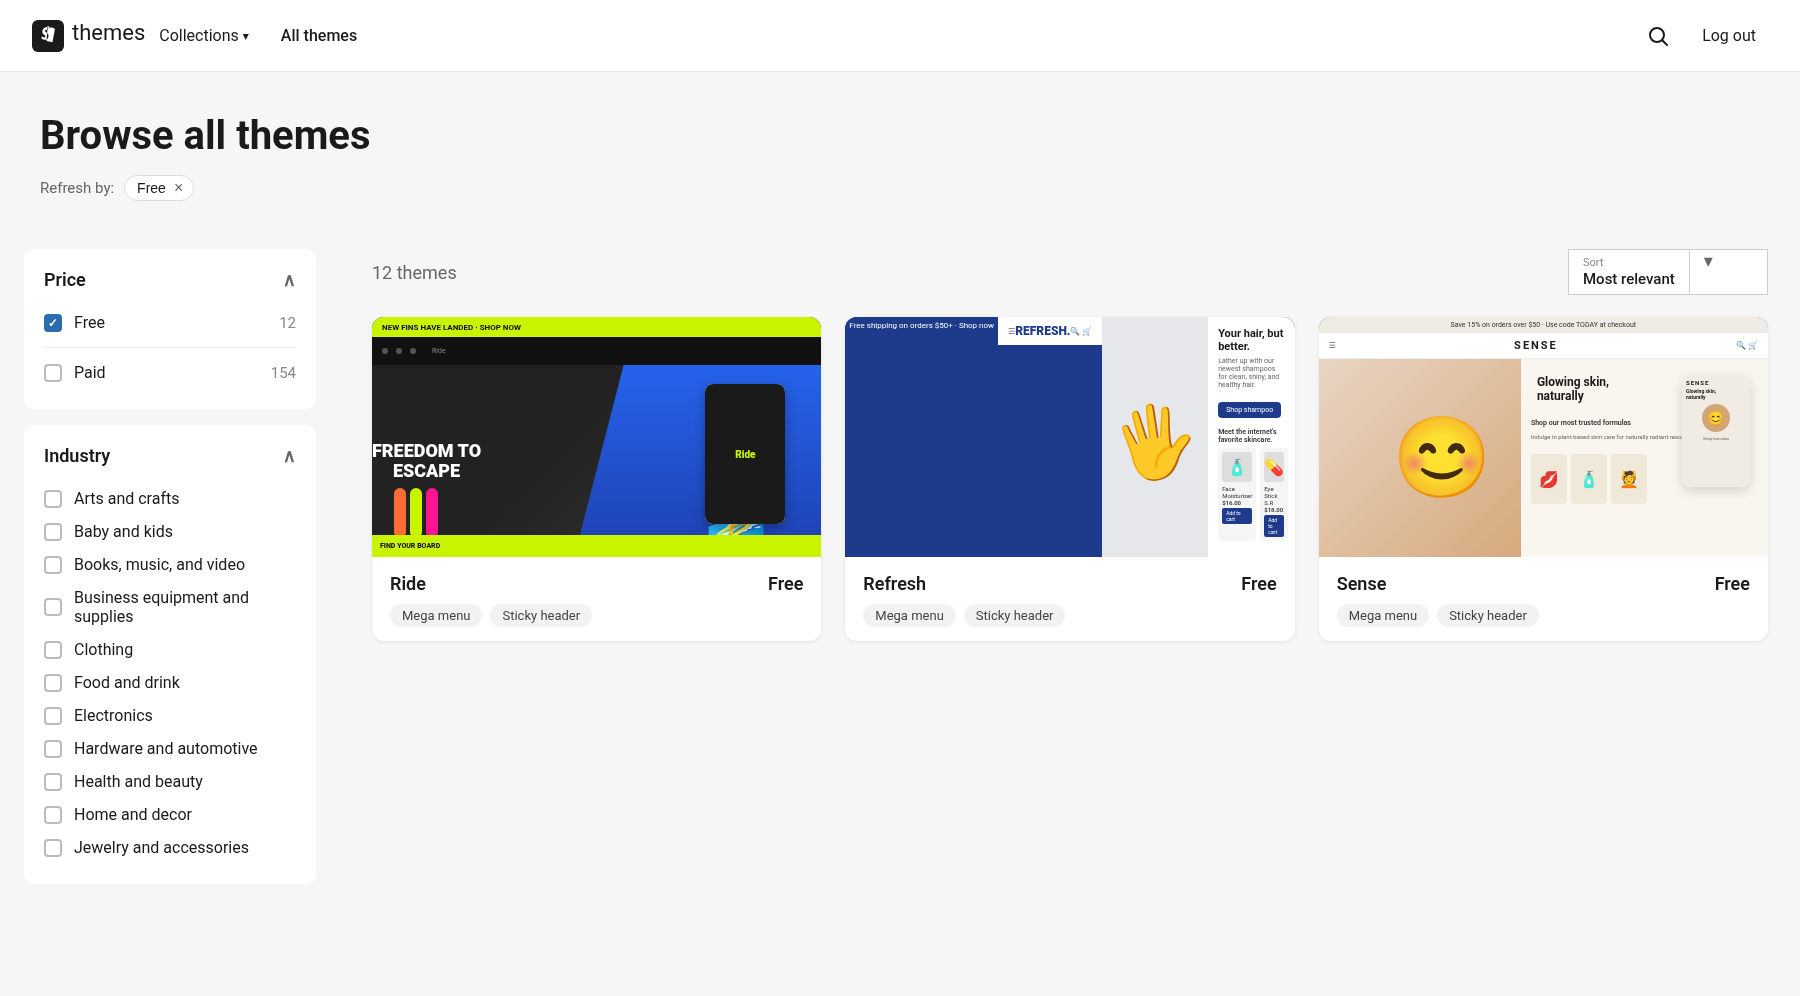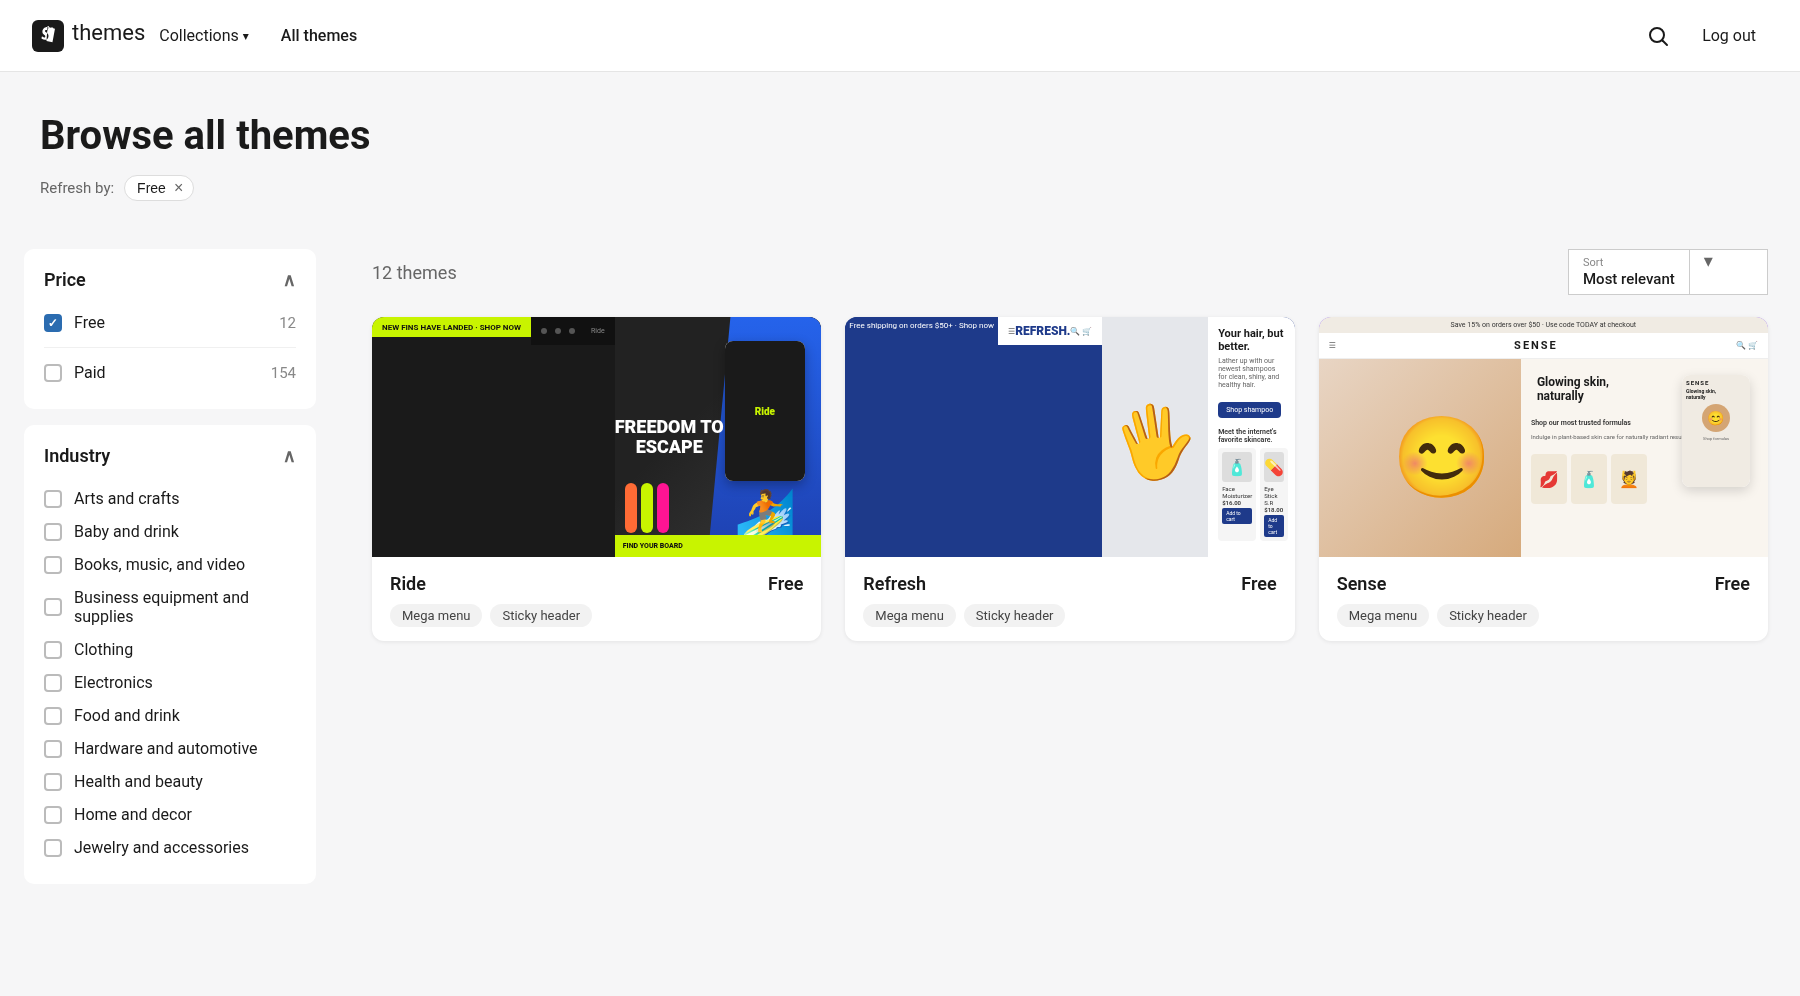--- a/index.html
+++ b/index.html
@@ -111,21 +111,21 @@
     .theme-card-price { font-size: 18px; font-weight: 600; color: #1a1a1a; }
     .theme-card-tags { display: flex; gap: 8px; flex-wrap: wrap; }
     .tag {
       background: #f2f2f2; border-radius: 20px; padding: 4px 12px;
       font-size: 13px; color: #444;
     }
 
     
     .ride-preview {
       width: 100%; height: 100%; background: #1a1a1a;
-      display: flex; flex-direction: row; overflow: hidden; position: relative;
+      display: flex; flex-direction: column; overflow: hidden; position: relative;
     }
     .ride-nav { background: #111; height: 28px; display: flex; align-items: center; padding: 0 10px; gap: 8px; }
     .ride-nav-dot { width: 6px; height: 6px; border-radius: 50%; background: #555; }
     .ride-hero { flex: 1; background: linear-gradient(135deg, #222 40%, #3a3a3a); display: flex; align-items: center; justify-content: flex-start; position: relative; overflow: hidden; }
     .ride-hero-text { color: #fff; font-size: 18px; font-weight: 900; line-height: 1.1; text-align: center; z-index: 2; }
     .ride-hero-img { position: absolute; right: 0; bottom: 0; width: 55%; height: 100%; background: linear-gradient(180deg, #2563eb 0%, #1e40af 100%); clip-path: polygon(20% 0, 100% 0, 100% 100%, 0% 100%); }
     .ride-boards { position: absolute; left: 5%; bottom: 10%; display: flex; gap: 4px; }
     .board { width: 12px; height: 50px; border-radius: 8px; }
     .ride-banner { background: #c8f400; height: 20px; display: flex; align-items: center; padding: 0 10px; font-size: 8px; font-weight: 700; color: #111; }
     .ride-phone { position: absolute; right: 8%; top: 10%; width: 80px; height: 140px; background: #fff; border-radius: 8px; box-shadow: 0 4px 12px rgba(0,0,0,0.3); overflow: hidden; }
@@ -243,21 +243,21 @@
       </div>
       <div class="filter-item">
         <div class="filter-item-left">
           <div class="checkbox"></div>
           <span class="filter-label">Arts and crafts</span>
         </div>
       </div>
       <div class="filter-item">
         <div class="filter-item-left">
           <div class="checkbox"></div>
-          <span class="filter-label">Baby and drink</span>
+          <span class="filter-label">Baby and kids</span>
         </div>
       </div>
       <div class="filter-item">
         <div class="filter-item-left">
           <div class="checkbox"></div>
           <span class="filter-label">Books, music, and video</span>
         </div>
       </div>
       <div class="filter-item">
         <div class="filter-item-left">
@@ -267,27 +267,27 @@
       </div>
       <div class="filter-item">
         <div class="filter-item-left">
           <div class="checkbox"></div>
           <span class="filter-label">Clothing</span>
         </div>
       </div>
       <div class="filter-item">
         <div class="filter-item-left">
           <div class="checkbox"></div>
+          <span class="filter-label">Food and drink</span>
+        </div>
+      </div>
+      <div class="filter-item">
+        <div class="filter-item-left">
+          <div class="checkbox"></div>
           <span class="filter-label">Electronics</span>
-        </div>
-      </div>
-      <div class="filter-item">
-        <div class="filter-item-left">
-          <div class="checkbox"></div>
-          <span class="filter-label">Food and drink</span>
         </div>
       </div>
       <div class="filter-item">
         <div class="filter-item-left">
           <div class="checkbox"></div>
           <span class="filter-label">Hardware and automotive</span>
         </div>
       </div>
       <div class="filter-item">
         <div class="filter-item-left">

